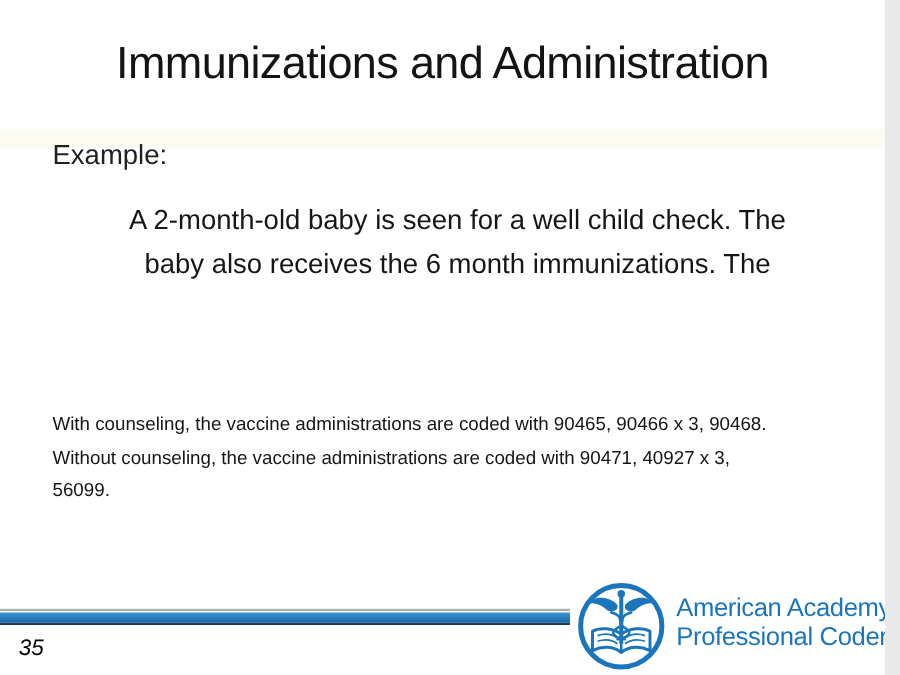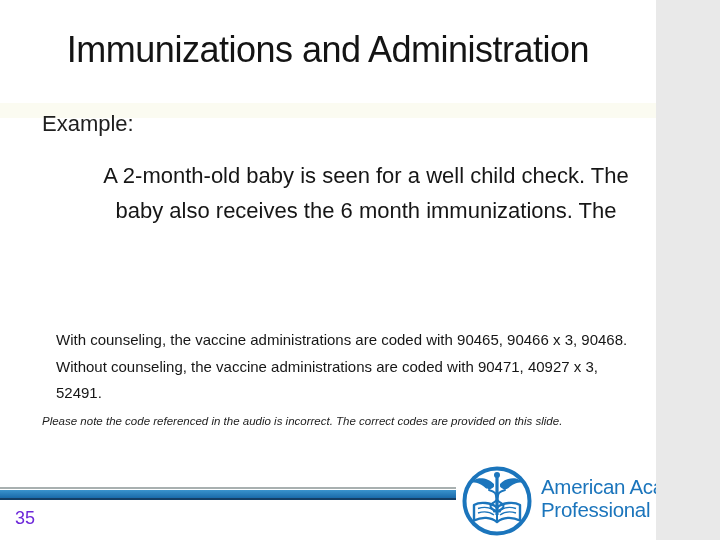--- a/index.html
+++ b/index.html
@@ -1,18 +1,18 @@
 <!DOCTYPE html>
 <html><head>
 <meta charset="utf-8">
 <style>
   html,body{margin:0;padding:0;background:#e9e9e9;}
   .slide{
     position:relative;
-    width:656px;height:540px;
+    width:708px;height:540px;
     background:#ffffff;
     overflow:hidden;
     font-family:"Liberation Sans","DejaVu Sans",sans-serif;
     color:#1b1b1b;
   }
   .title{
     position:absolute;top:28px;left:0;right:0;
     text-align:center;
     font-size:36px;line-height:44px;
     color:#141414;
@@ -35,39 +35,39 @@
   }
   .question{
     position:absolute;top:281px;left:42px;width:660px;
     font-size:20px;line-height:24px;
     color:#161616;
   }
   .codes{
     position:absolute;top:327px;left:42px;width:650px;
     font-size:15px;line-height:26.5px;
     color:#161616;
-    margin-left:14px;
   }
   .note{
     position:absolute;top:414px;left:42px;width:640px;
     font-size:11.5px;line-height:15px;
     font-style:italic;
     color:#1c1c1c;
   }
   .footer-bar{
     position:absolute;top:487px;left:0;width:456px;height:13px;
   }
   .footer-bar .gray{height:2px;background:#a8b0b0;}
   .footer-bar .gap{height:1px;background:#ffffff;}
   .footer-bar .blue{height:8px;background:linear-gradient(#3a93ce,#1a6aaa);}
   .footer-bar .navy{height:2px;background:#143e66;}
   .page-number{
     position:absolute;left:15px;top:506px;
     font-size:18px;line-height:24px;
-    color:#6d28d9;
+    color:#000000;
+    font-style:italic;
   }
   .logo{
     position:absolute;left:461px;top:465px;
     display:flex;align-items:flex-start;
   }
   .logo-mark{width:72px;height:72px;flex:0 0 auto;}
   .logo-text{
     margin-left:8px;margin-top:11px;
     font-size:20.5px;line-height:22.5px;
     color:#1b75bc;
@@ -88,24 +88,23 @@
 
   <div class="para">
     <div>A 2-month-old baby is seen for a well child check. The</div>
     <div>baby also receives the 6 month immunizations. The</div>
   </div>
 
 
   <div class="codes">
     <div>With counseling, the vaccine administrations are coded with 90465, 90466 x 3, 90468.</div>
     <div>Without counseling, the vaccine administrations are coded with 90471, 40927 x 3,</div>
-    <div>52491.</div>
+    <div>56099.</div>
   </div>
 
-  <div class="note">Please note the code referenced in the audio is incorrect. The correct codes are provided on this slide.</div>
 
   <div class="footer-bar">
     <div class="gray"></div>
     <div class="gap"></div>
     <div class="blue"></div>
     <div class="navy"></div>
   </div>
 
   <div class="page-number">35</div>
 

